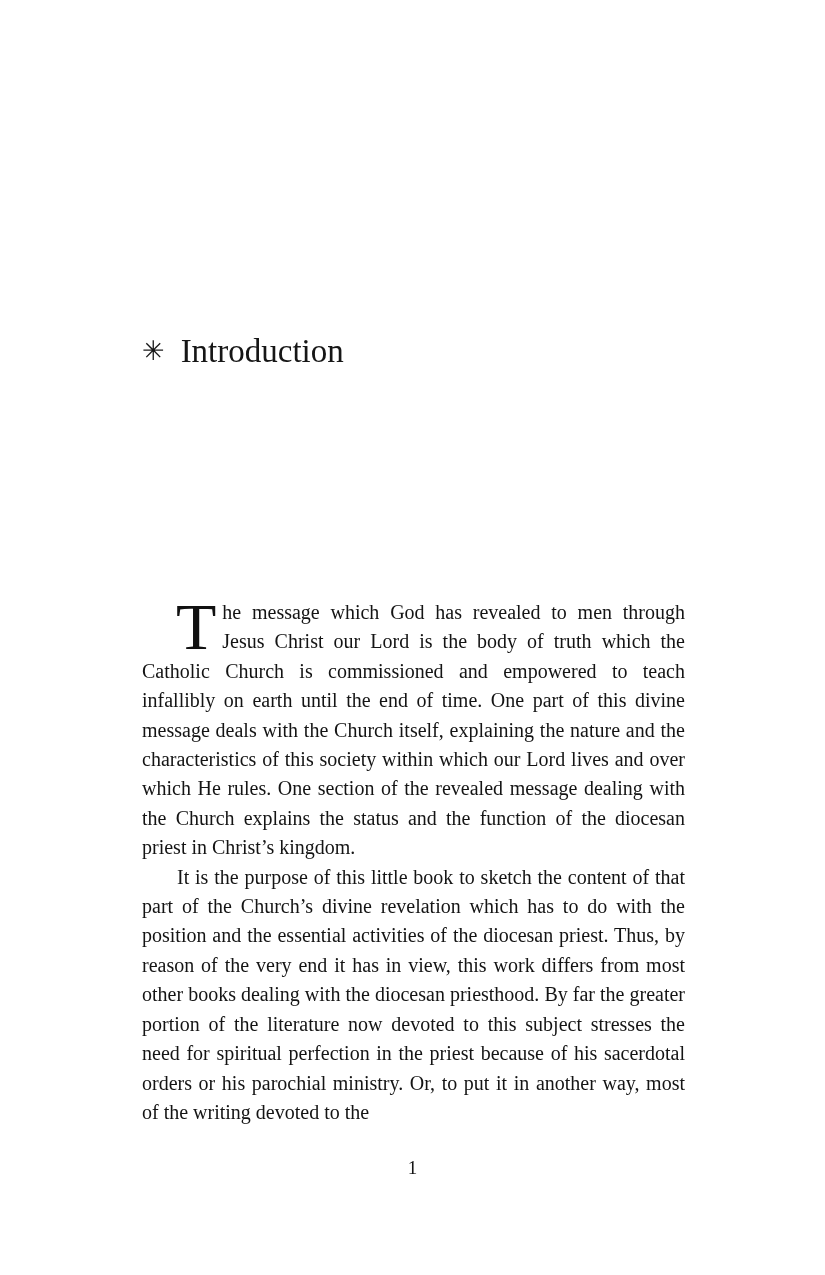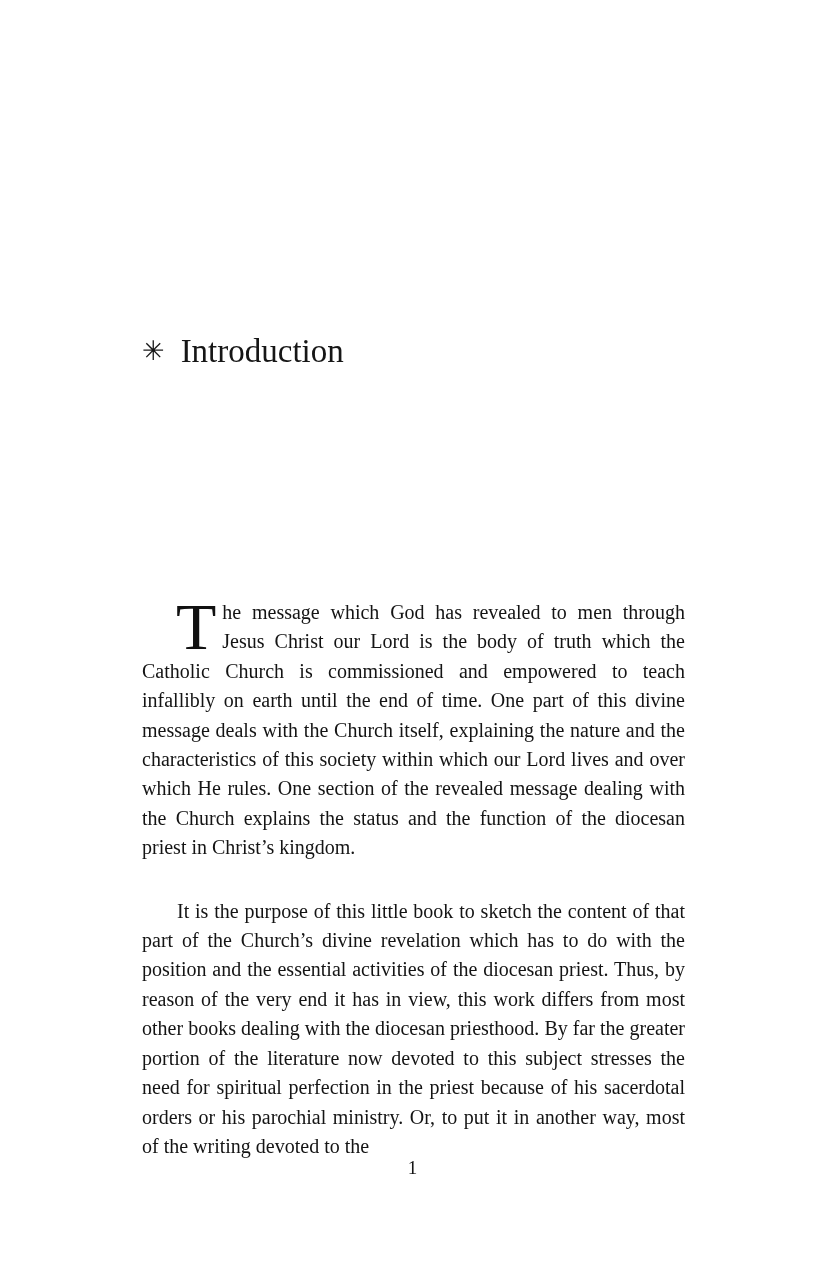--- a/index.html
+++ b/index.html
@@ -49,21 +49,20 @@
   .dropcap {
     float: left;
     font-size: 66px;
     line-height: 52px;
     height: 52px;
     margin: 3px 6px 0 34px;
     color: #111111;
   }
   .para-indent {
     text-indent: 35px;
-    margin-top: 34px;
   }
   .folio {
     position: absolute;
     left: 0;
     top: 1157px;
     width: 825px;
     text-align: center;
     font-size: 19px;
     color: #141414;
   }

